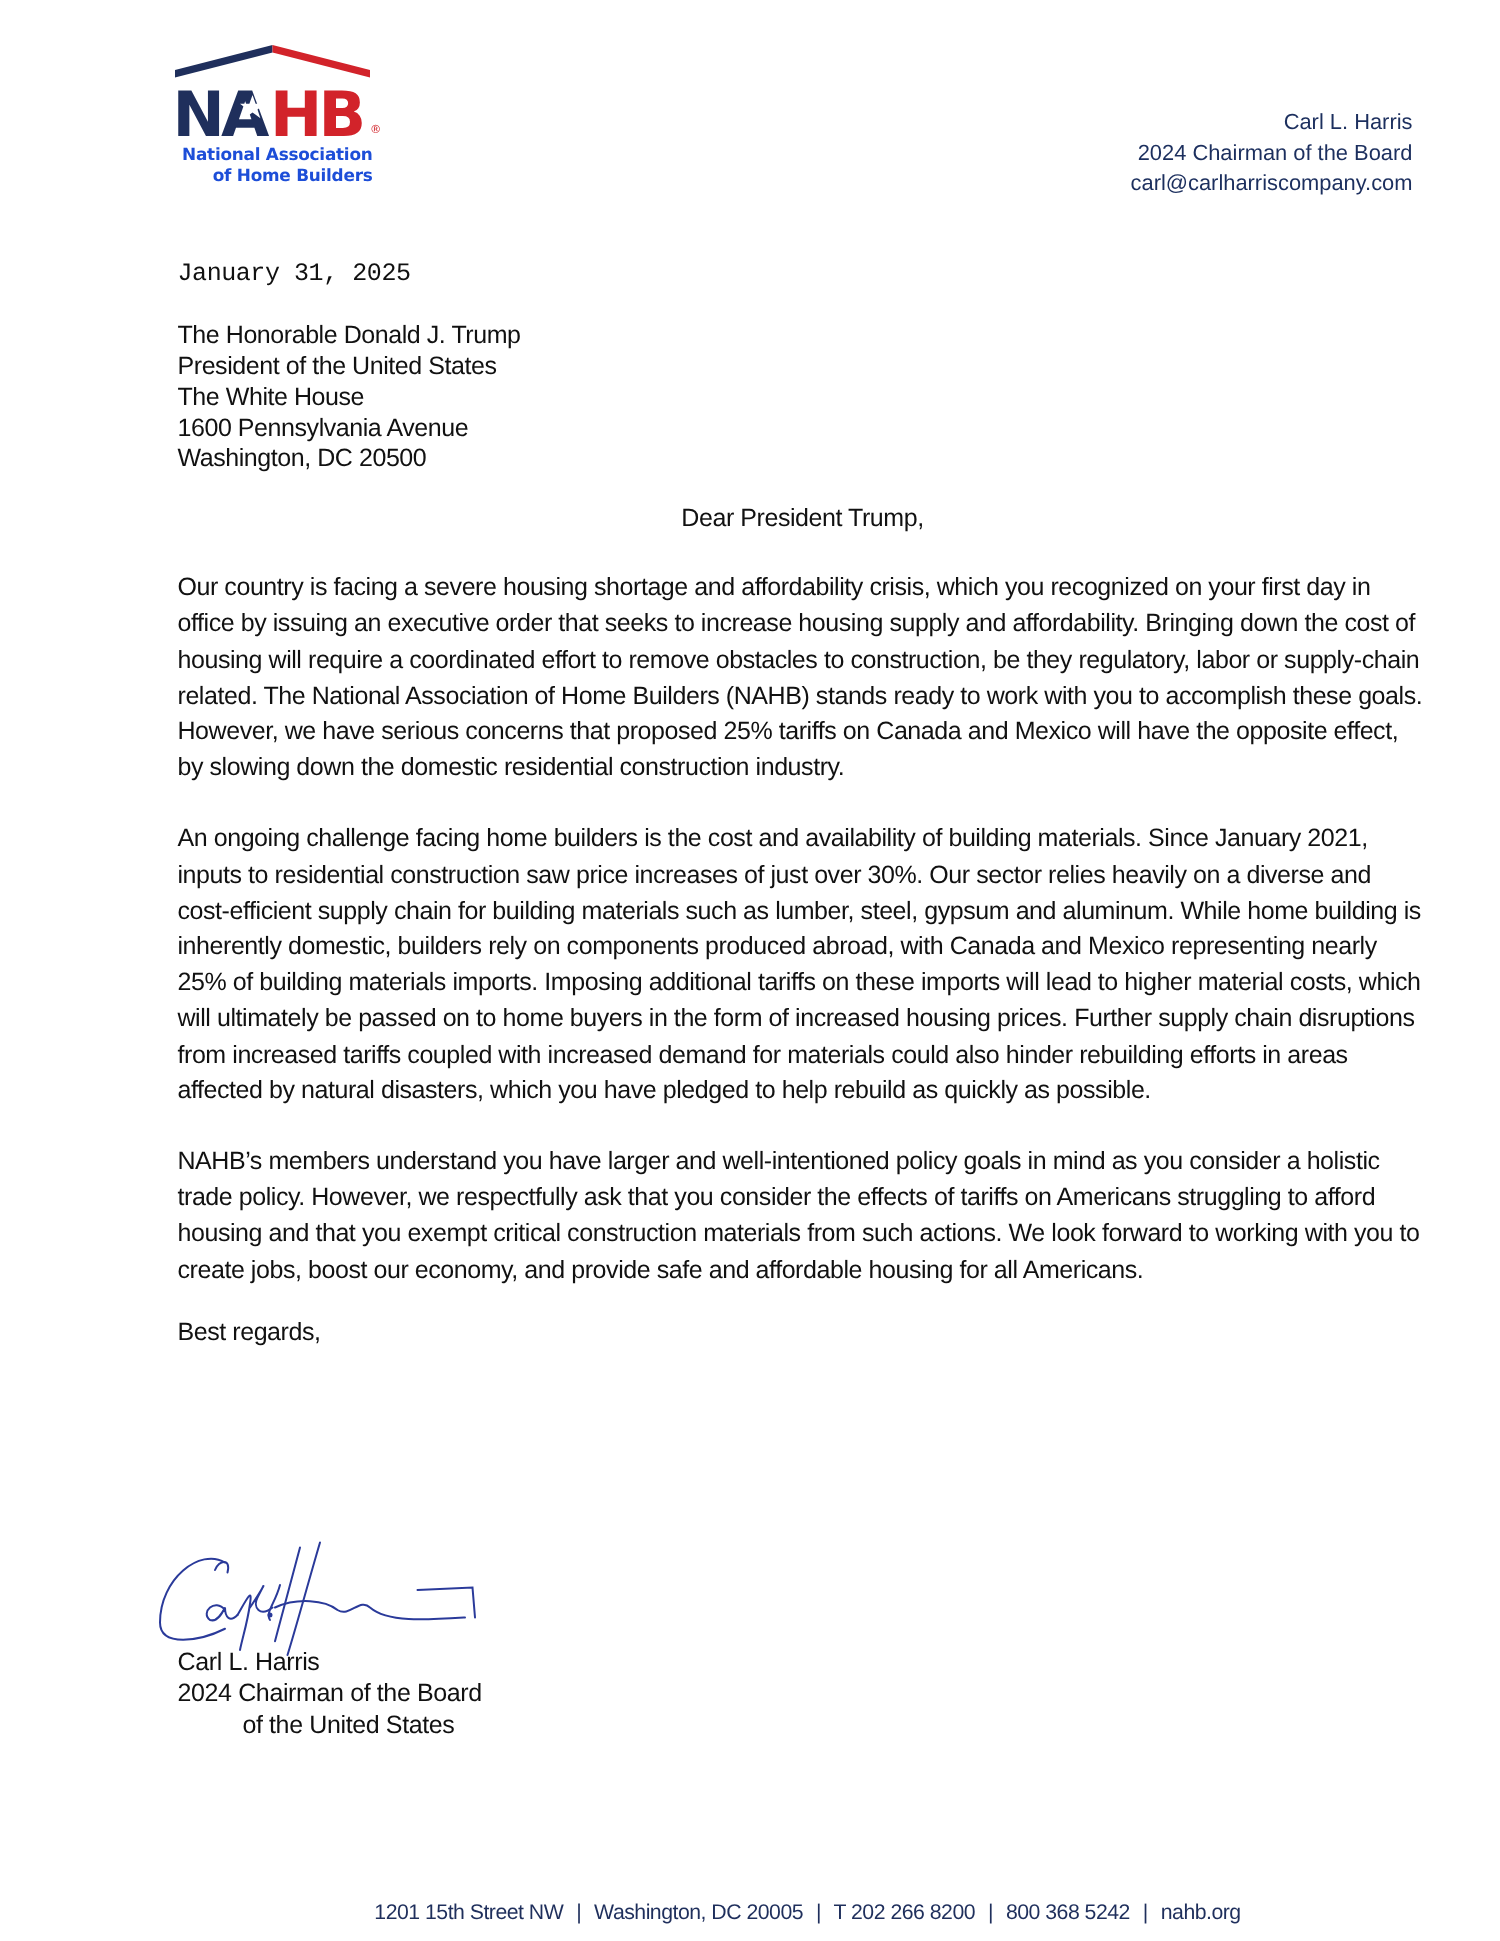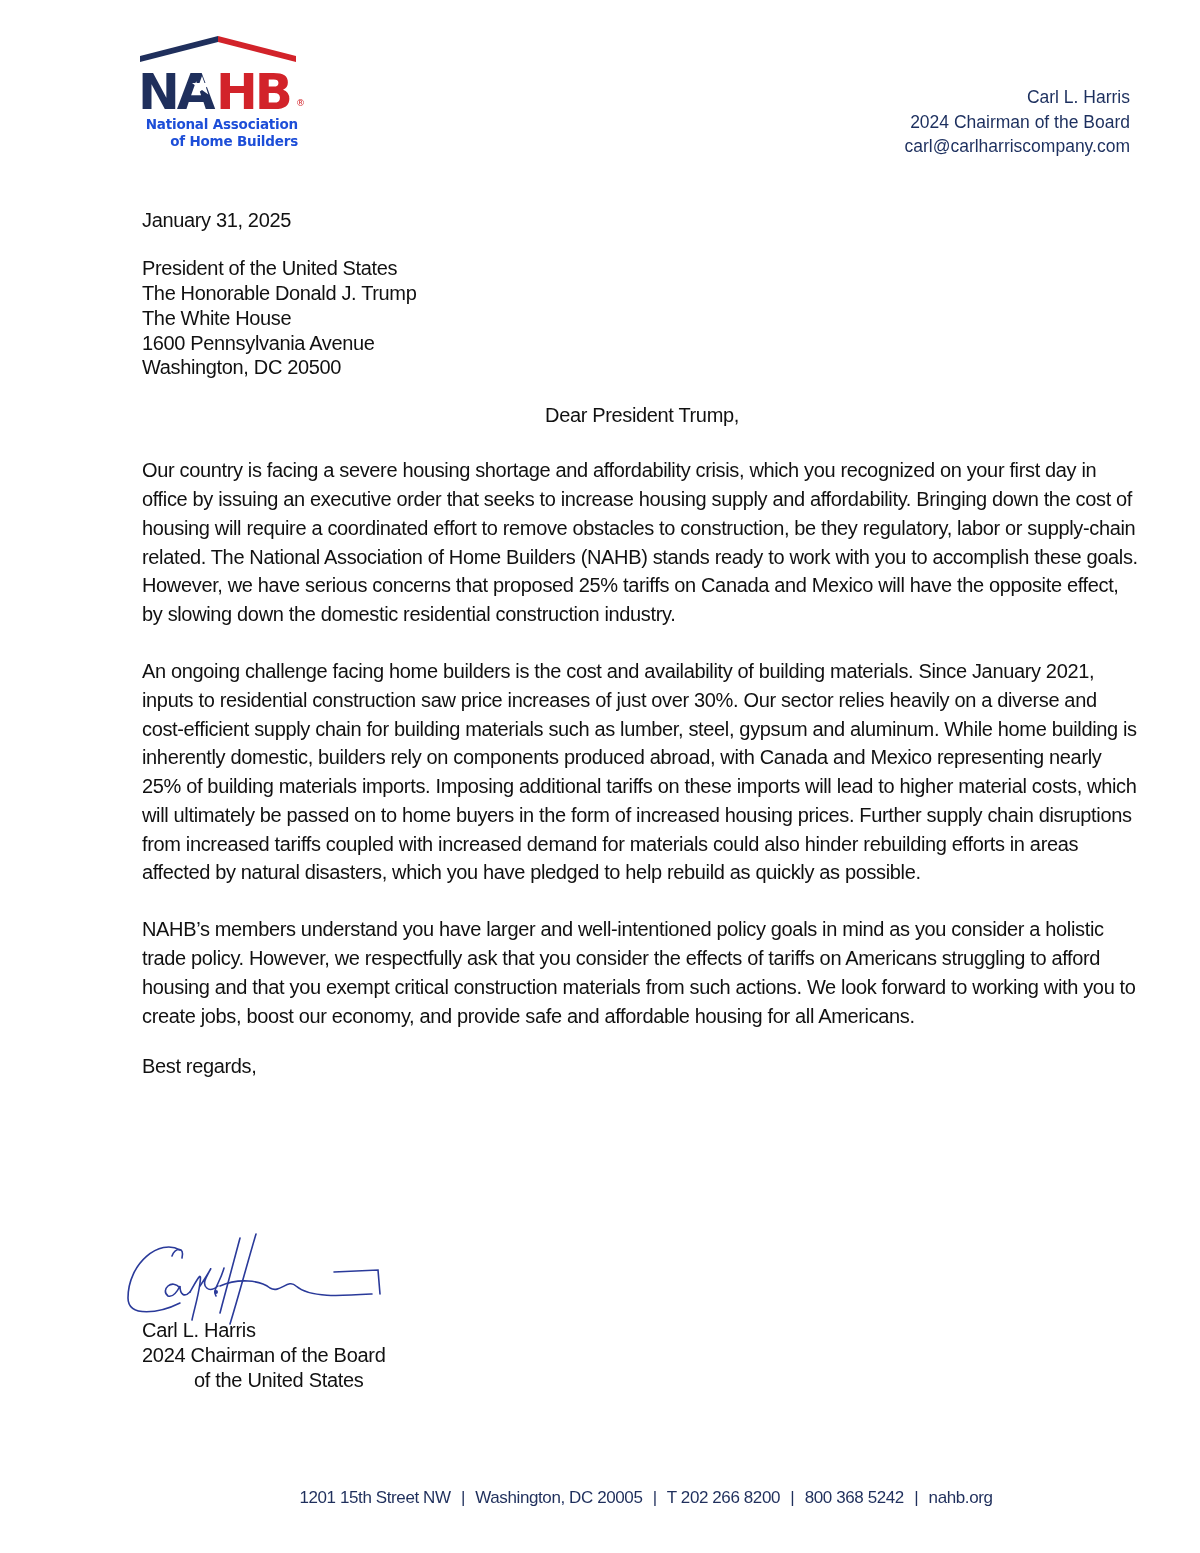--- a/index.html
+++ b/index.html
@@ -16,34 +16,34 @@
   }
   .sender {
     position: absolute; right: 70px; top: 85px; text-align: right;
     font-size: 17.5px; line-height: 24.5px; color: #1c2f5e;
   }
   .content {
     position: absolute; left: 142px; top: 206px; width: 1000px;
     font-size: 20px; line-height: 28.8px; letter-spacing: -0.35px;
   }
   .content p { margin: 0; }
-  .date { margin-bottom: 21px !important; }
+  .date { margin-bottom: 21px !important; font-family: Liberation Mono, monospace; }
   .address { margin-bottom: 21px !important; line-height: 24.9px; }
   .re { margin-bottom: 26px !important; }
   .salutation { margin-bottom: 26px !important; text-align: center; }
   .para { margin-bottom: 28px !important; }
   .closing { margin-top: -6px !important; }
   .signature { position: absolute; left: 120px; top: 1228px; width: 280px; height: 100px; }
   .sig-block {
     position: absolute; left: 142px; top: 1318px;
     font-size: 20px; line-height: 24.8px; letter-spacing: -0.3px;
   }
   .sig-block .indent { padding-left: 30px; text-align: center; }
   .footer {
-    position: absolute; left: 0; width: 1200px; top: 1488px; text-align: center;
+    position: absolute; left: 0; width: 1200px; top: 1520px; text-align: center;
     font-family: "Liberation Sans Narrow", "Liberation Sans", sans-serif;
     font-size: 17px; color: #1f2f5c; letter-spacing: -0.4px; padding-left: 92px; box-sizing: border-box;
   }
   .footer .sep { margin: 0 6px; }
 </style>
 </head>
 <body>
 
 <div class="logo">
   <svg width="170" height="80" viewBox="0 0 170 80">
@@ -62,22 +62,22 @@
 
 <div class="sender">
   <div>Carl L. Harris</div>
   <div>2024 Chairman of the Board</div>
   <div>carl@carlharriscompany.com</div>
 </div>
 
 <div class="content">
   <p class="date">January 31, 2025</p>
   <div class="address">
+    <div>The Honorable Donald J. Trump</div>
     <div>President of the United States</div>
-    <div>The Honorable Donald J. Trump</div>
     <div>The White House</div>
     <div>1600 Pennsylvania Avenue</div>
     <div>Washington, DC  20500</div>
   </div>
   <p class="salutation">Dear President Trump,</p>
   <p class="para">Our country is facing a severe housing shortage and affordability crisis, which you recognized on your first day in office by issuing an executive order that seeks to increase housing supply and affordability. Bringing down the cost of housing will require a coordinated effort to remove obstacles to construction, be they regulatory, labor or supply-chain related. The National Association of Home Builders (NAHB) stands ready to work with you to accomplish these goals.  However, we have serious concerns that proposed 25% tariffs on Canada and Mexico will have the opposite effect, by slowing down the domestic residential construction industry.</p>
   <p class="para">An ongoing challenge facing home builders is the cost and availability of building materials. Since January 2021, inputs to residential construction saw price increases of just over 30%. Our sector relies heavily on a diverse and cost-efficient supply chain for building materials such as lumber, steel, gypsum and aluminum. While home building is inherently domestic, builders rely on components produced abroad, with Canada and Mexico representing nearly 25% of building materials imports. Imposing additional tariffs on these imports will lead to higher material costs, which will ultimately be passed on to home buyers in the form of increased housing prices. Further supply chain disruptions from increased tariffs coupled with increased demand for materials could also hinder rebuilding efforts in areas affected by natural disasters, which you have pledged to help rebuild as quickly as possible.</p>
   <p class="para">NAHB’s members understand you have larger and well-intentioned policy goals in mind as you consider a holistic trade policy. However, we respectfully ask that you consider the effects of tariffs on Americans struggling to afford housing and that you exempt critical construction materials from such actions. We look forward to working with you to create jobs, boost our economy, and provide safe and affordable housing for all Americans.</p>
   <p class="closing">Best regards,</p>
 </div>

